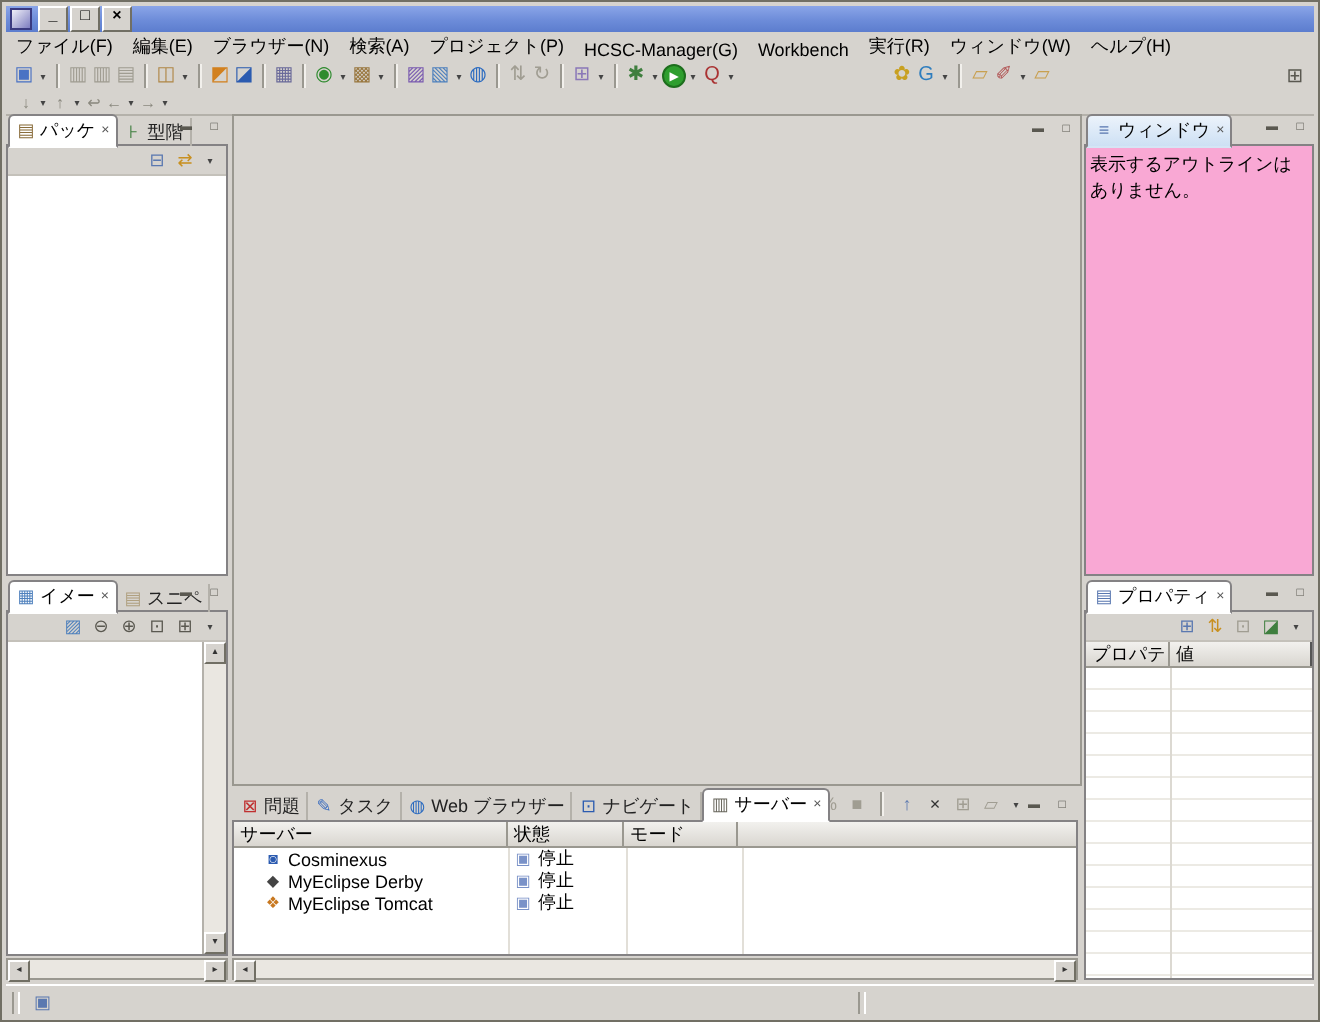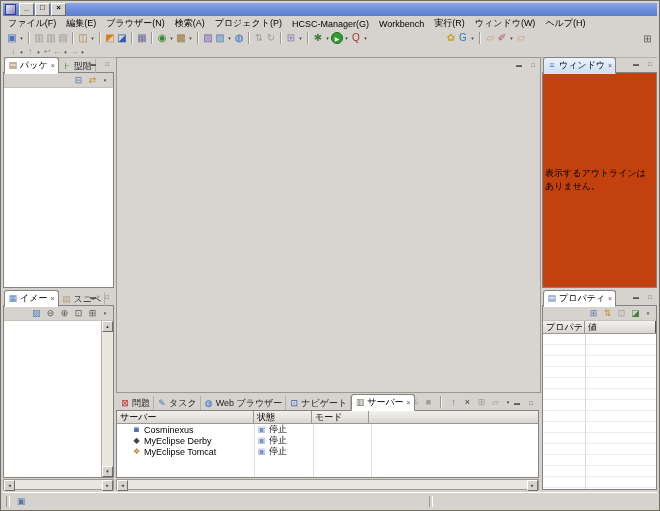--- a/index.html
+++ b/index.html
@@ -13,21 +13,21 @@
     background:linear-gradient(180deg,#8aa5e8,#6d8cd9 55%,#5c7dce);
     display:flex;align-items:center;gap:3px;padding:0 2px;}
   .title-icon{width:9px;height:9px;background:linear-gradient(135deg,#f0f0f8,#7d7dc0);
     border:1px solid #3a3a80;flex:0 0 auto;}
   .title-text{color:#fff;font-weight:bold;font-size:9px;white-space:nowrap;overflow:hidden;flex:1;}
   .win-controls{display:flex;gap:1px;}
   .win-btn{width:13px;height:11px;background:#d6d3ce;border:1px solid;border-color:#fff #716f64 #716f64 #fff;
     font-size:8px;line-height:8px;text-align:center;font-weight:bold;}
 
   
-  .menubar{position:absolute;left:3px;top:17px;right:3px;height:13px;display:flex;align-items:center;}
+  .menubar{position:absolute;left:3px;top:17px;right:3px;height:13px;display:flex;align-items:flex-end;}
   .menu-item{padding:0 5px;white-space:nowrap;}
 
   
   .toolbar{position:absolute;left:3px;top:30px;right:3px;height:27px;border-bottom:1px solid #b4b1aa;}
   .tb-row1{display:flex;align-items:center;height:16px;padding-left:3px;}
   .tb-row2{display:flex;align-items:center;height:11px;padding-left:5px;}
   .tb-sep{width:1px;height:12px;background:#9a9890;border-right:1px solid #f2f0ec;margin:0 3px;flex:0 0 auto;}
   .g{width:12px;height:12px;text-align:center;font-size:10px;line-height:12px;display:inline-block;flex:0 0 auto;}
   .tb-row2 .g{width:10px;height:10px;font-size:8px;line-height:10px;}
   .dd{width:7px;text-align:center;font-size:5px;color:#444;flex:0 0 auto;}
@@ -54,21 +54,21 @@
     border-bottom:1px solid #fff;border-radius:3px 3px 0 0;margin-bottom:-1px;}
   .vtab.focusblue{background:linear-gradient(#ecf3fb,#cde0f4);border-bottom-color:#d5e5f5;}
   .vtab.inactive{border-right:1px solid #b4b1aa;color:#222;}
   .ticon{font-size:9px;line-height:9px;width:10px;text-align:center;flex:0 0 auto;}
   .tclose{font-size:7px;color:#555;margin-left:1px;}
   .minmax{position:absolute;right:1px;top:1px;display:flex;gap:2px;z-index:4;}
   .mm{width:10px;height:10px;font-size:6px;line-height:10px;text-align:center;color:#5a5850;border:1px solid transparent;}
 
   .pbody{position:absolute;left:0;right:0;top:15px;bottom:0;border:1px solid #848284;background:#fff;
     display:flex;flex-direction:column;box-sizing:border-box;}
-  .pbody.graybg{background:#c2410c;justify-content:center;}
+  .pbody.graybg{background:#f9a8d4;}
   .viewbar{height:14px;display:flex;align-items:center;justify-content:flex-end;gap:3px;
     padding-right:4px;background:#d6d3ce;border-bottom:1px solid #c4c1ba;flex:0 0 auto;}
   .viewbar .g{width:11px;height:11px;font-size:9px;line-height:11px;}
   .chev{font-size:5px;color:#444;width:8px;text-align:center;}
   .content{flex:1;position:relative;display:flex;}
   .outline-msg{padding:3px 2px;}
 
   
   .vscroll{width:11px;margin-left:auto;background:#eae7e1;border-left:1px solid #b4b1aa;
     display:flex;flex-direction:column;}

